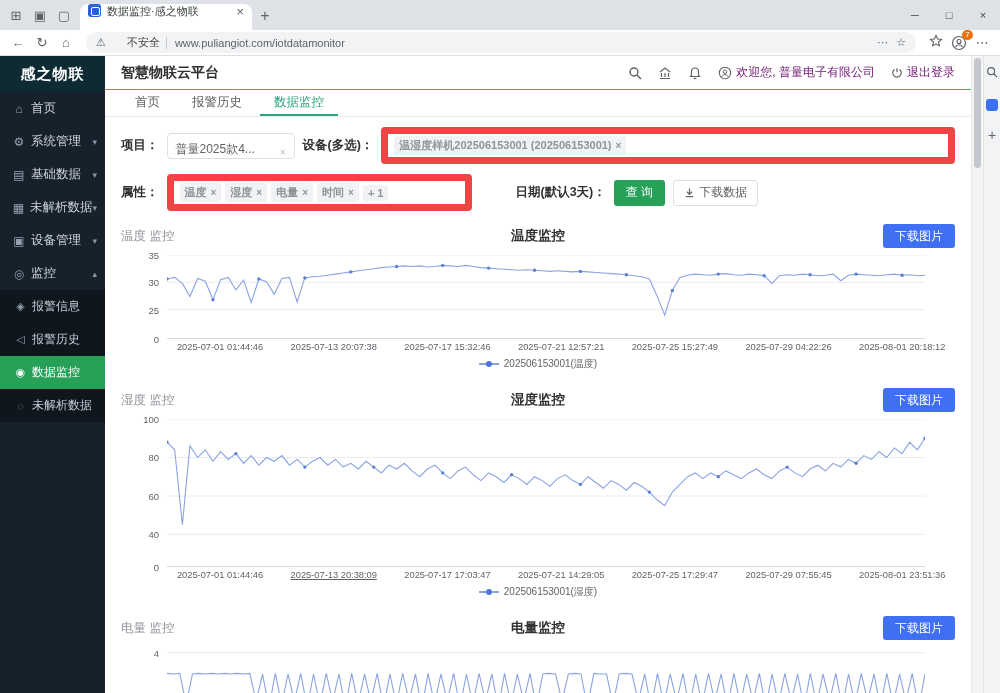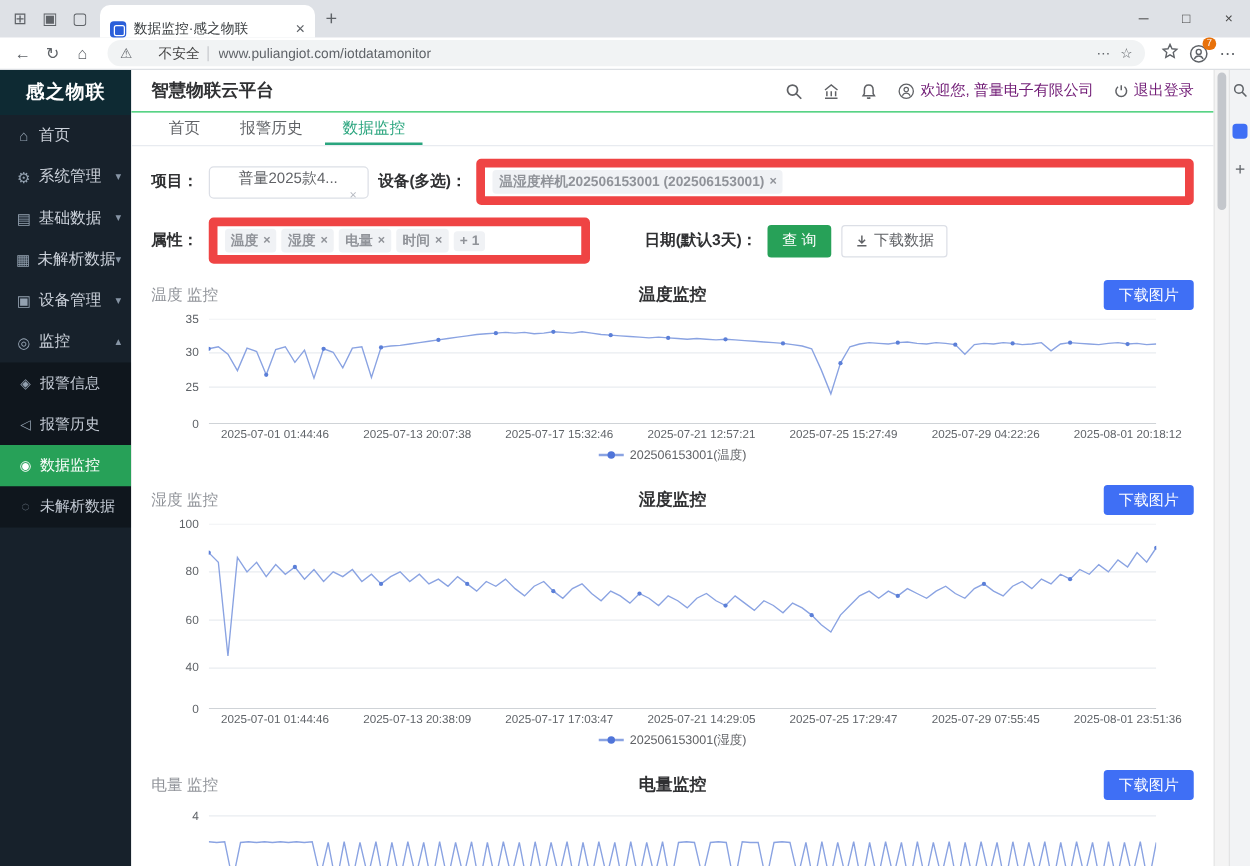--- a/index.html
+++ b/index.html
@@ -7,21 +7,21 @@
   }
   *{box-sizing:border-box;margin:0;padding:0;}
   html,body{width:1000px;height:693px;overflow:hidden;}
   body{font-family:"Liberation Sans","DejaVu Sans",sans-serif;background:#dee1e6;font-size:12px;color:#333;}
   .window{width:1000px;height:693px;display:flex;flex-direction:column;}
 
   
   .tabstrip{height:30px;background:#dee1e6;display:flex;align-items:flex-end;flex-shrink:0;}
   .ts-icons{display:flex;align-items:center;height:30px;padding:0 4px;}
   .ts-btn{width:24px;text-align:center;color:#5f6368;font-size:13px;cursor:pointer;}
-  .tab{display:flex;align-items:flex-end;background:#fff;border-radius:8px 8px 0 0;height:26px;width:172px;padding:0 8px;gap:6px;}
+  .tab{display:flex;align-items:flex-start;background:#fff;border-radius:8px 8px 0 0;height:26px;width:172px;padding:0 8px;gap:6px;}
   .favicon{width:13px;height:13px;border-radius:3px;background:#2b5fd9;flex-shrink:0;position:relative;}
   .favicon::after{content:"";position:absolute;left:3px;top:3px;width:7px;height:7px;border:1.5px solid #fff;border-radius:2px;}
   .tab-title{font-size:11px;color:#3c4043;white-space:nowrap;overflow:hidden;text-overflow:ellipsis;flex:1;}
   .tab-close{color:#5f6368;font-size:13px;cursor:pointer;}
   .newtab{width:26px;height:26px;line-height:24px;text-align:center;color:#5f6368;font-size:16px;cursor:pointer;}
   .win-ctrls{margin-left:auto;display:flex;height:30px;align-items:center;}
   .wc{width:34px;text-align:center;color:#444;font-size:11px;cursor:pointer;}
 
   
   .toolbar{height:26px;background:#fff;display:flex;align-items:center;padding:0 6px;border-bottom:1px solid #dcdfe3;flex-shrink:0;}
@@ -56,21 +56,21 @@
   .hr-icon{display:flex;align-items:center;color:#606266;cursor:pointer;}
   .welcome,.logout{display:flex;align-items:center;gap:4px;white-space:nowrap;cursor:pointer;}
 
   .tabs-row{height:27px;display:flex;align-items:flex-end;padding-left:16px;border-bottom:1px solid #e8ebf0;gap:4px;flex-shrink:0;}
   .ptab{padding:0 14px;height:26px;line-height:24px;font-size:12.5px;color:#606266;cursor:pointer;border-bottom:2px solid transparent;}
   .ptab.active{color:var(--tabgreen);border-bottom-color:var(--tabgreen);}
 
   .filters{padding:10px 16px 2px;flex-shrink:0;}
   .f-row{display:flex;align-items:center;margin-bottom:10px;gap:8px;}
   .f-label{font-size:12.5px;color:#303133;font-weight:bold;white-space:nowrap;}
-  .select-box{width:128px;height:26px;border:1px solid #dcdfe6;border-radius:4px;display:flex;align-items:center;padding:0 8px;font-size:12px;color:#606266;cursor:pointer;flex-direction:column;}
+  .select-box{width:128px;height:26px;border:1px solid #dcdfe6;border-radius:4px;display:flex;align-items:flex-end;padding:0 8px;font-size:12px;color:#606266;cursor:pointer;}
   .select-clear{margin-left:auto;color:#b6bac2;font-size:10px;}
   .box{border:7px solid #ef4444;border-radius:4px;display:flex;align-items:center;padding:2px 6px;gap:4px;min-height:28px;flex-wrap:nowrap;overflow:hidden;font-weight:bold;}
   .device-box{flex:1;}
   .attr-box{width:305px;flex-shrink:0;}
   .tag{background:#f0f2f5;border-radius:3px;padding:2px 5px;font-size:11px;color:#909399;display:inline-flex;align-items:center;gap:4px;white-space:nowrap;}
   .tag-x{color:#909399;font-size:10px;cursor:pointer;}
   .date-label{margin-left:36px;}
   .date-box{width:185px;height:26px;border:1px solid #dcdfe6;border-radius:4px;display:flex;align-items:center;justify-content:center;gap:8px;font-size:12px;color:#606266;cursor:pointer;flex-shrink:0;}
   .btn-green{background:var(--green);color:#fff;border:none;border-radius:3px;height:26px;padding:0 12px;font-size:12px;cursor:pointer;white-space:nowrap;}
   .btn-plain{background:#fff;border:1px solid #dcdfe6;border-radius:3px;height:26px;padding:0 10px;font-size:12px;color:#606266;display:inline-flex;align-items:center;gap:4px;cursor:pointer;white-space:nowrap;}
@@ -392,21 +392,21 @@
                   <circle cx="483.6" cy="73.1" r="1.7" fill="#5b7fd8"></circle>
                   <circle cx="552.7" cy="57.7" r="1.7" fill="#5b7fd8"></circle>
                   <circle cx="621.8" cy="48.1" r="1.7" fill="#5b7fd8"></circle>
                   <circle cx="690.9" cy="44.3" r="1.7" fill="#5b7fd8"></circle>
                   <circle cx="760.0" cy="19.2" r="1.7" fill="#5b7fd8"></circle>
                 </svg>
               </div>
             </div>
             <div class="x-axis">
               <span class="xtick" style="left: 7%;">2025-07-01 01:44:46</span>
-              <span class="xtick" style="left: 22%;">2025-07-13 20:38:09</span>
+              <span class="xtick" style="left: 22%; text-decoration: underline;">2025-07-13 20:38:09</span>
               <span class="xtick" style="left: 37%;">2025-07-17 17:03:47</span>
               <span class="xtick" style="left: 52%;">2025-07-21 14:29:05</span>
               <span class="xtick" style="left: 67%;">2025-07-25 17:29:47</span>
               <span class="xtick" style="left: 82%;">2025-07-29 07:55:45</span>
               <span class="xtick" style="left: 97%;">2025-08-01 23:51:36</span>
             </div>
             <div class="legend">
               <span class="legend-marker" style="background: rgb(138, 163, 226);"></span>
               <span class="legend-text">202506153001(湿度)</span>
             </div>

